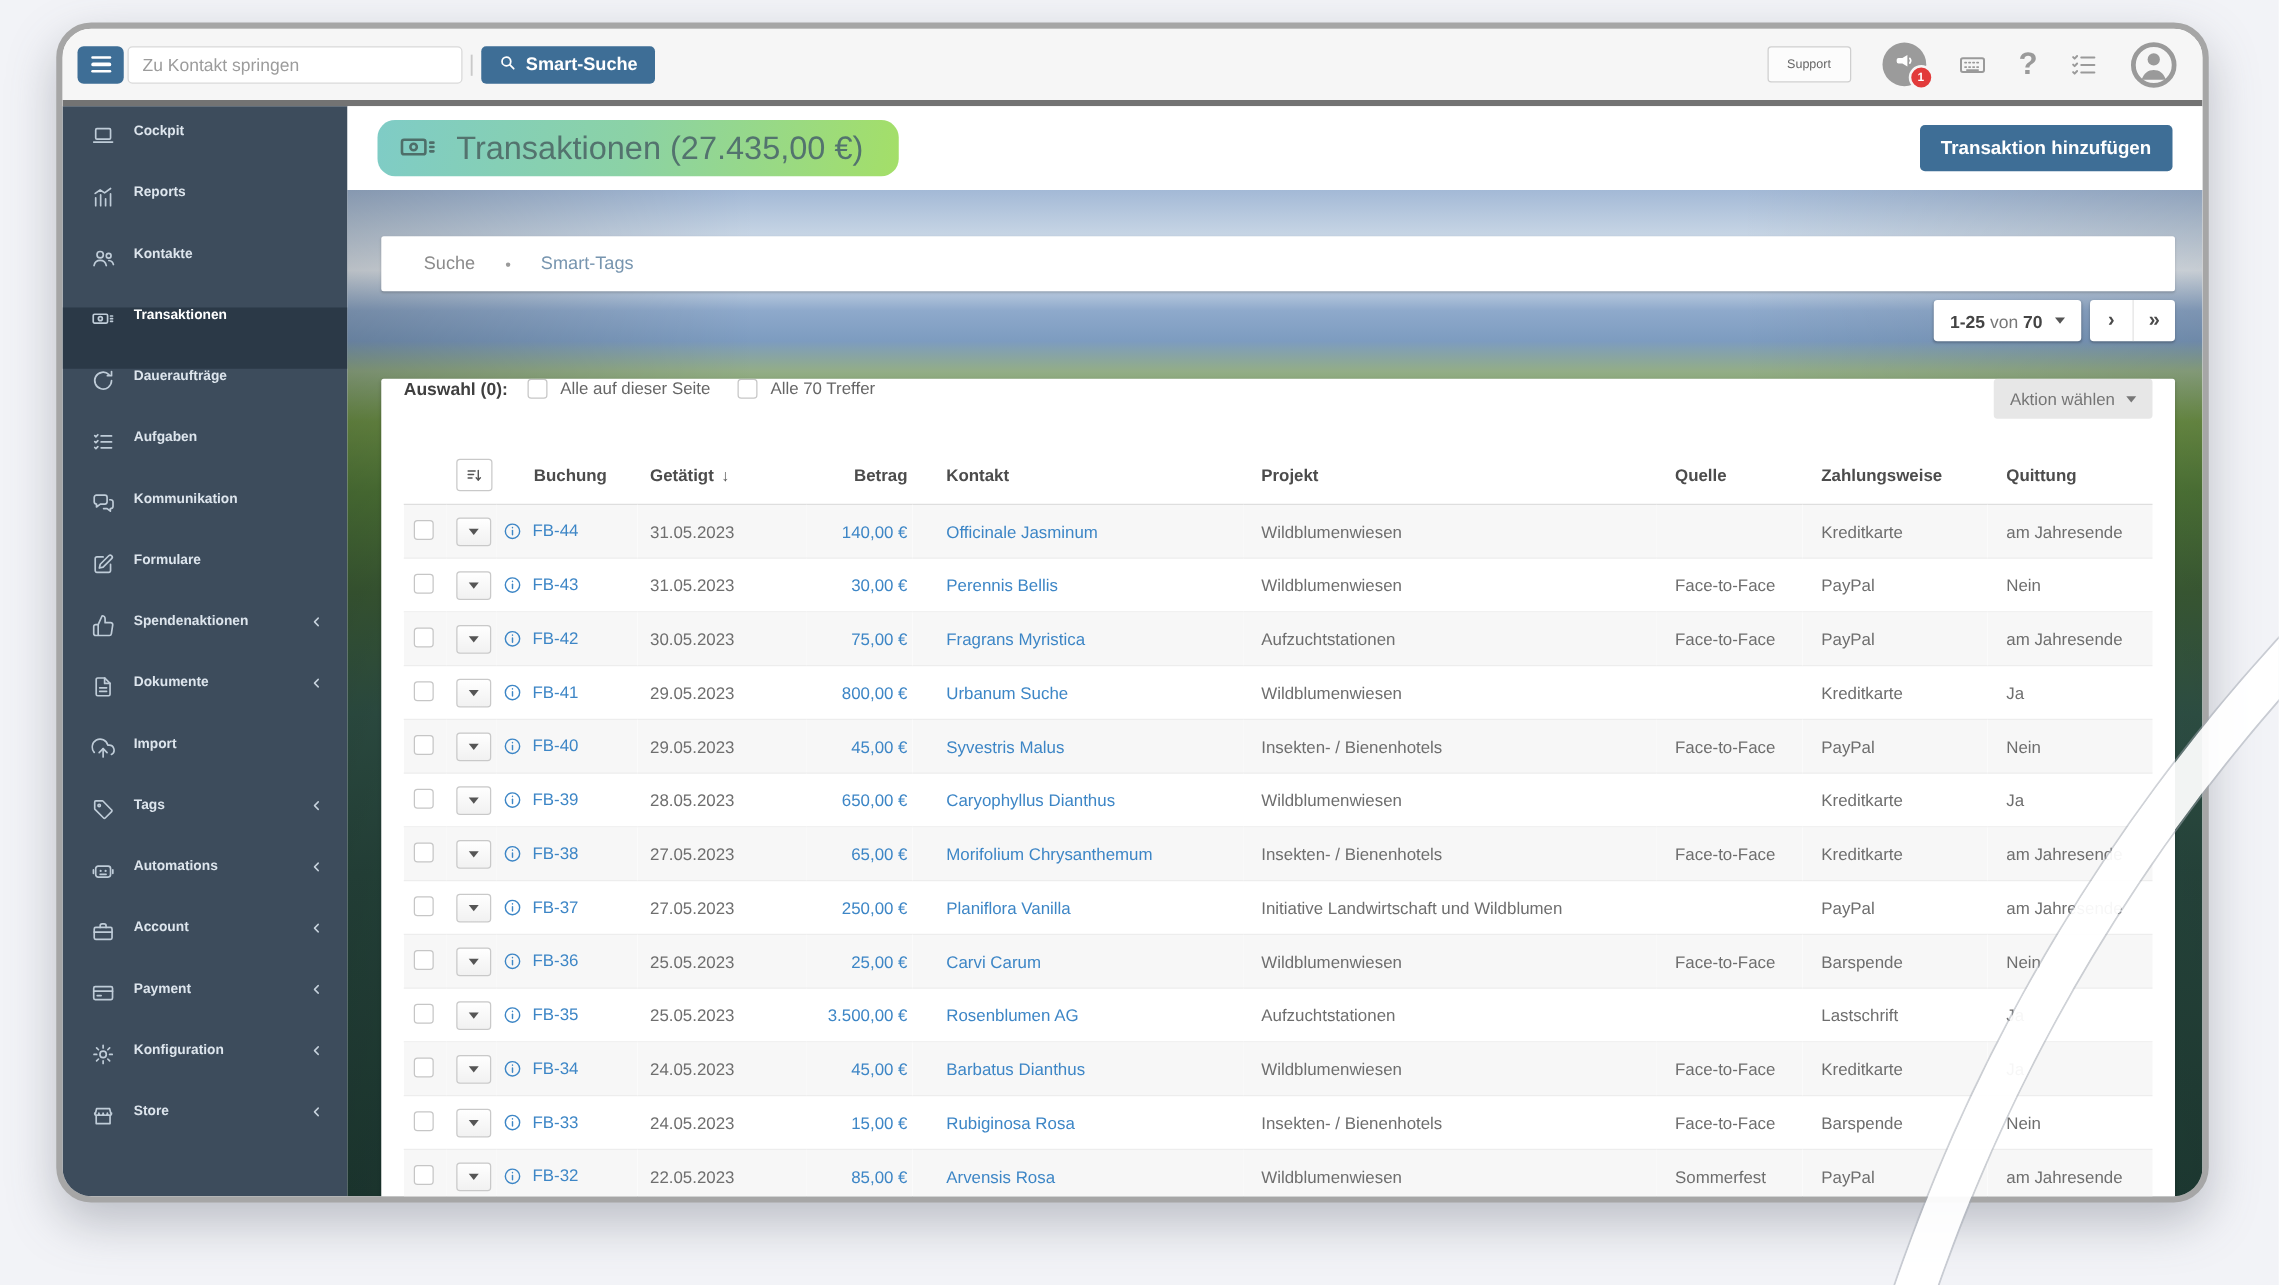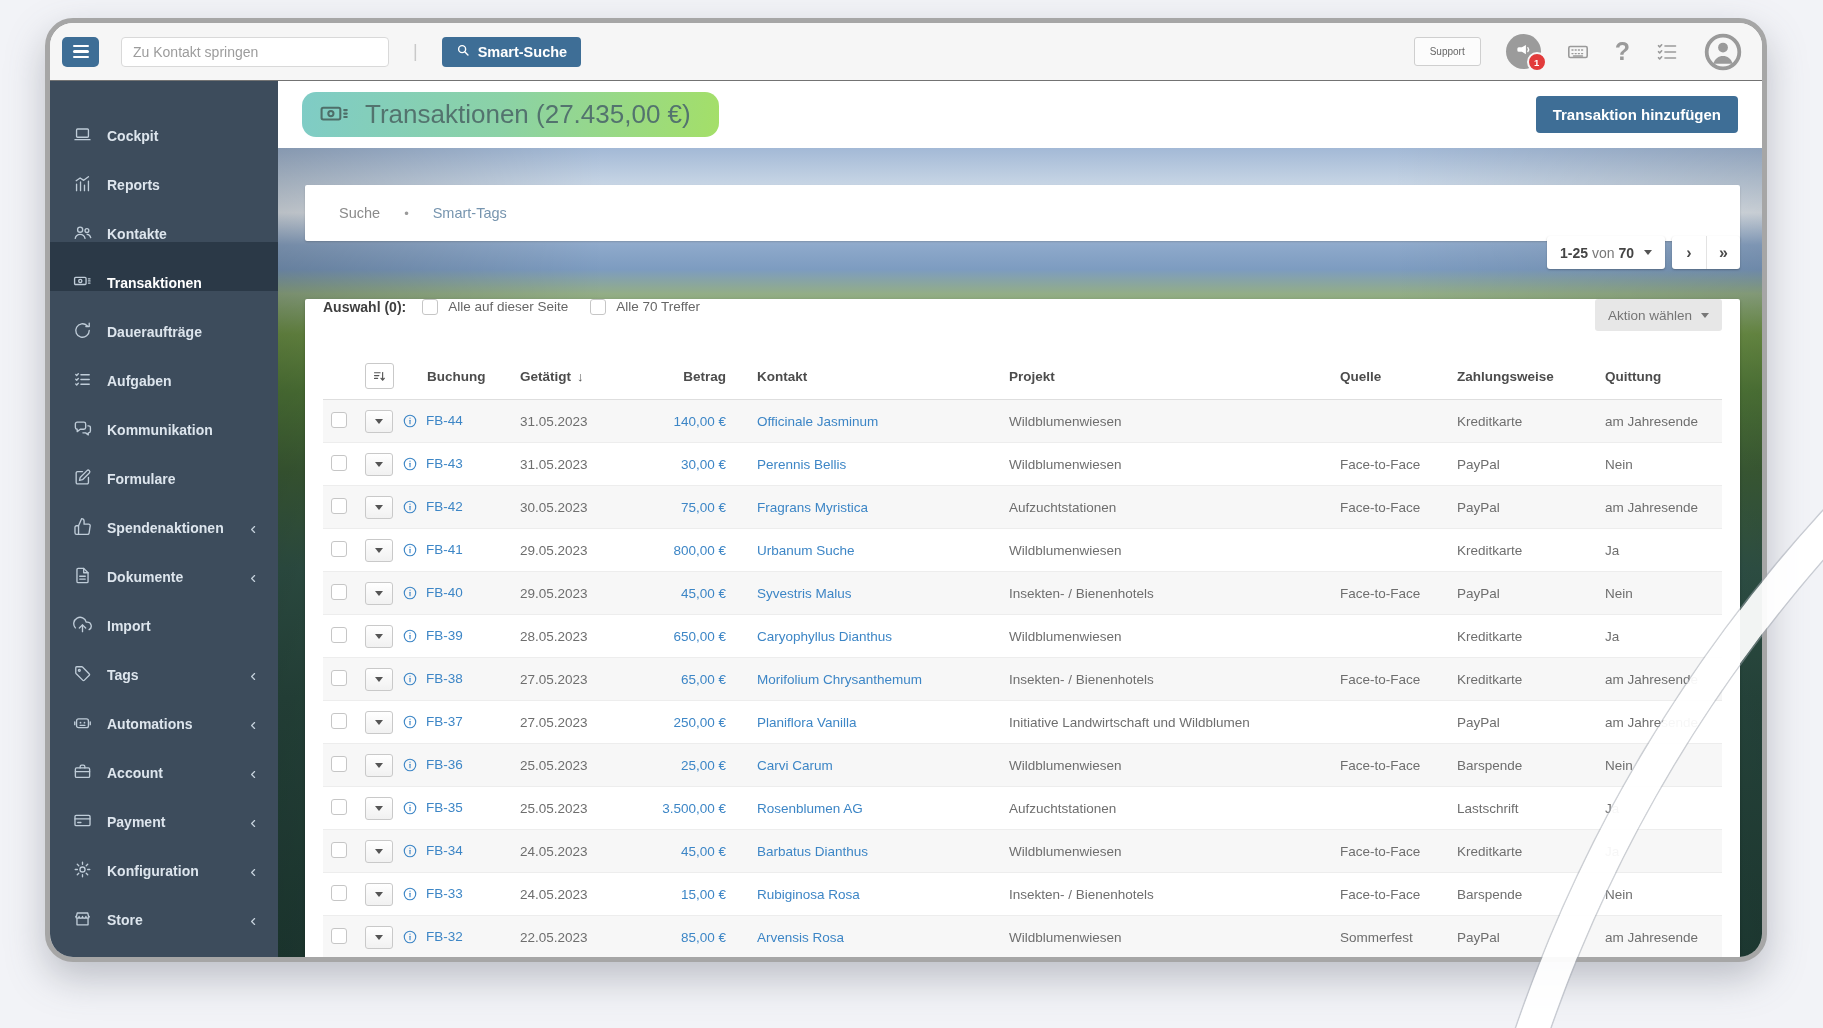--- a/index.html
+++ b/index.html
@@ -6,22 +6,22 @@
   body{width:1823px;height:1028px;overflow:hidden;background:#f2f3f7;
        font-family:"Liberation Sans","DejaVu Sans",sans-serif;-webkit-font-smoothing:antialiased;}
   .canvas{position:relative;width:1823px;height:1028px;overflow:hidden;}
 
   
   .window{position:absolute;left:45px;top:18px;width:1722px;height:944px;box-sizing:border-box;
     border:5px solid #a6a6a6;border-radius:28px;background:#fff;overflow:hidden;z-index:1;
     box-shadow:0 16px 38px rgba(90,95,110,.35);display:flex;flex-direction:column;}
 
   
-  .topbar{height:57px;flex:0 0 auto;background:#f6f6f6;border-bottom:1px solid #737373;
-    display:flex;align-items:center;padding:0 20px 0 12px;gap:22px;}
+  .topbar{height:57px;flex:0 0 auto;background:#f6f6f6;border-bottom:5px solid #737373;
+    display:flex;align-items:center;padding:0 20px 0 12px;gap:3px;}
   .burger{width:37px;height:30px;border:none;border-radius:5px;background:var(--accent);
     display:flex;flex-direction:column;justify-content:center;align-items:center;gap:3px;cursor:pointer;}
   .burger i{display:block;width:16px;height:2.4px;background:#fff;border-radius:2px;}
   .jump-input{width:268px;height:30px;box-sizing:border-box;border:1px solid #d9d9d9;border-radius:4px;
     padding:0 11px;font-size:14px;color:#555;background:#fff;outline:none;}
   .jump-input::placeholder{color:#9c9c9c;}
   .tb-divider{color:#c9c9c9;font-size:18px;margin:0 2px;}
   .smart-btn{height:30px;border:none;border-radius:4px;background:var(--accent);color:#fff;
     font-size:14.5px;font-weight:600;padding:0 14px;display:flex;align-items:center;gap:8px;cursor:pointer;}
   .smart-btn svg{width:14px;height:14px;stroke:#fff;fill:none;stroke-width:2.4;stroke-linecap:round;}
@@ -35,22 +35,22 @@
     background:var(--badge);border:2px solid #f6f6f6;color:#fff;font-size:9.5px;font-weight:700;
     display:flex;align-items:center;justify-content:center;}
   .tb-ico{color:#9a9a9a;display:flex;cursor:pointer;}
   .tb-ico svg{width:24px;height:24px;stroke:#9a9a9a;fill:none;stroke-width:1.6;stroke-linecap:round;stroke-linejoin:round;}
   .help-glyph{font-size:25px;font-weight:600;color:#9a9a9a;line-height:1;cursor:pointer;}
   .avatar{width:38px;height:38px;cursor:pointer;}
 
   
   .frame-body{flex:1;display:flex;min-height:0;}
   .sidebar{width:228px;flex:0 0 auto;background:var(--sidebar);padding-top:14px;overflow:hidden;}
-  .sb-item{height:49px;display:flex;align-items:flex-end;gap:15px;padding:0 18px 0 23px;
-    color:#dde5ed;font-size:14px;font-weight:600;cursor:pointer;}
+  .sb-item{height:49px;display:flex;align-items:flex-start;gap:15px;padding:0 18px 0 23px;
+    color:#dde5ed;font-size:11px;font-weight:600;cursor:pointer;}
   .sb-item.active{background:var(--sidebar-active);color:#fff;}
   .sb-ico{display:flex;color:#bfccd8;}
   .sb-ico svg{width:19px;height:19px;stroke:currentColor;fill:none;stroke-width:1.7;
     stroke-linecap:round;stroke-linejoin:round;}
   .sb-chev{margin-left:auto;display:flex;color:#c6d1dc;}
   .sb-chev svg{width:13px;height:13px;stroke:currentColor;fill:none;stroke-width:2.2;
     stroke-linecap:round;stroke-linejoin:round;}
 
   .main{flex:1;display:flex;flex-direction:column;min-width:0;}
   .main-header{height:67px;flex:0 0 auto;background:#fff;display:flex;align-items:center;
@@ -65,21 +65,21 @@
     color:#fff;font-size:15px;font-weight:600;padding:0 17px;cursor:pointer;}
 
   
   .content{flex:1;position:relative;min-height:0;
     background:
       linear-gradient(90deg,rgba(0,0,0,.18),rgba(0,0,0,0) 22%,rgba(0,0,0,0) 75%,rgba(0,0,0,.12)),
       linear-gradient(180deg,
         #a3b9d6 0%, #c3d2e3 4%, #e2e9f0 8%, #8ea9cb 12%, #7d9cc0 15%,
         #93ad87 18%, #6f9448 23%, #527b3a 30%, #3e6038 40%,
         #32564a 52%, #294a40 68%, #203e36 100%);}
-  .tabbar{position:absolute;left:27px;right:22px;top:37px;height:56px;background:#fff;border-radius:2px;
+  .tabbar{position:absolute;left:27px;right:22px;top:37px;height:44px;background:#fff;border-radius:2px;
     box-shadow:0 1px 2px rgba(0,0,0,.18);display:flex;align-items:center;gap:24px;padding:0 34px;box-sizing:border-box;}
   .tab{font-size:14.5px;cursor:pointer;}
   .tab.muted{color:#8b8b8b;}
   .tab.linked{color:#7795af;}
   .tab-sep{color:#9a9a9a;font-size:13px;}
 
   .pager{position:absolute;top:88px;right:22px;height:33px;display:flex;gap:7px;z-index:3;}
   .range-btn{background:#fff;border:none;border-radius:3px;box-shadow:0 1px 2px rgba(0,0,0,.25);
     display:flex;align-items:center;gap:10px;padding:0 13px;font-size:14px;color:#444;cursor:pointer;}
   .range-btn b{font-weight:700;}

